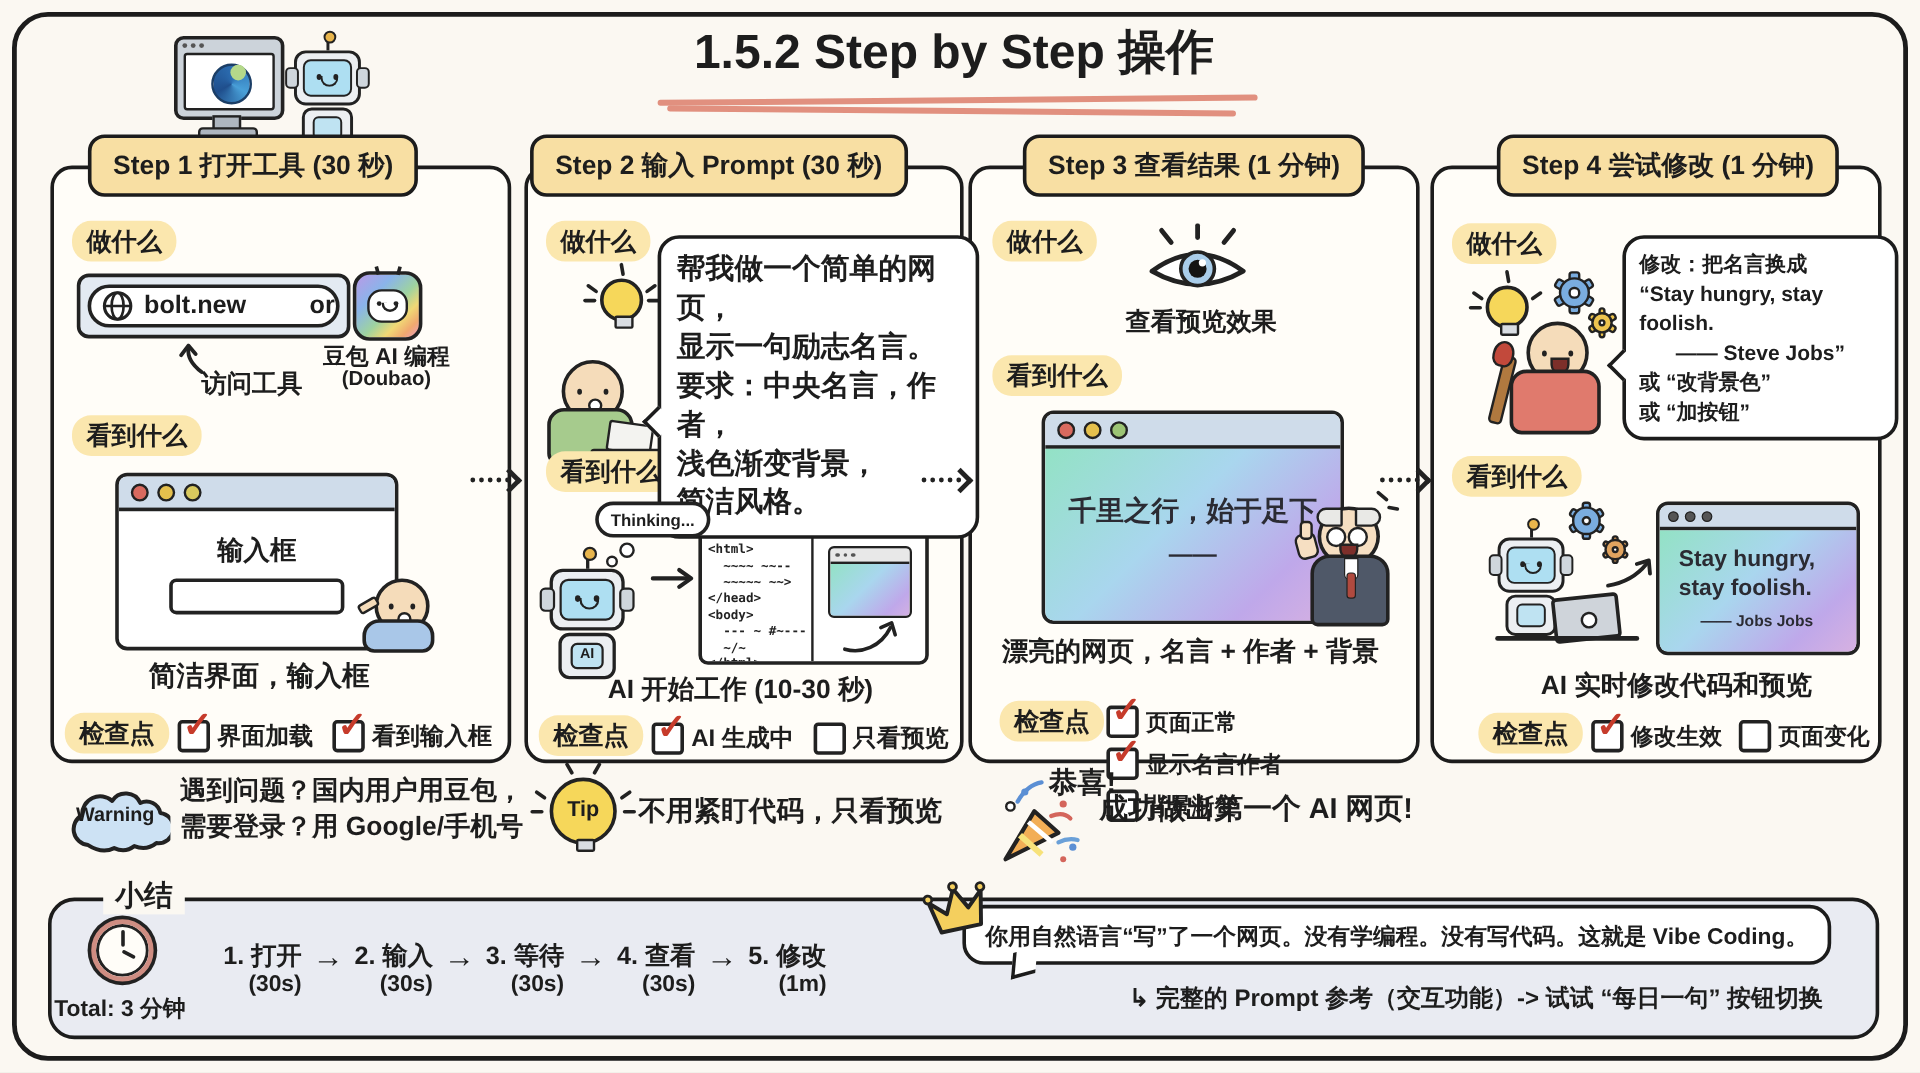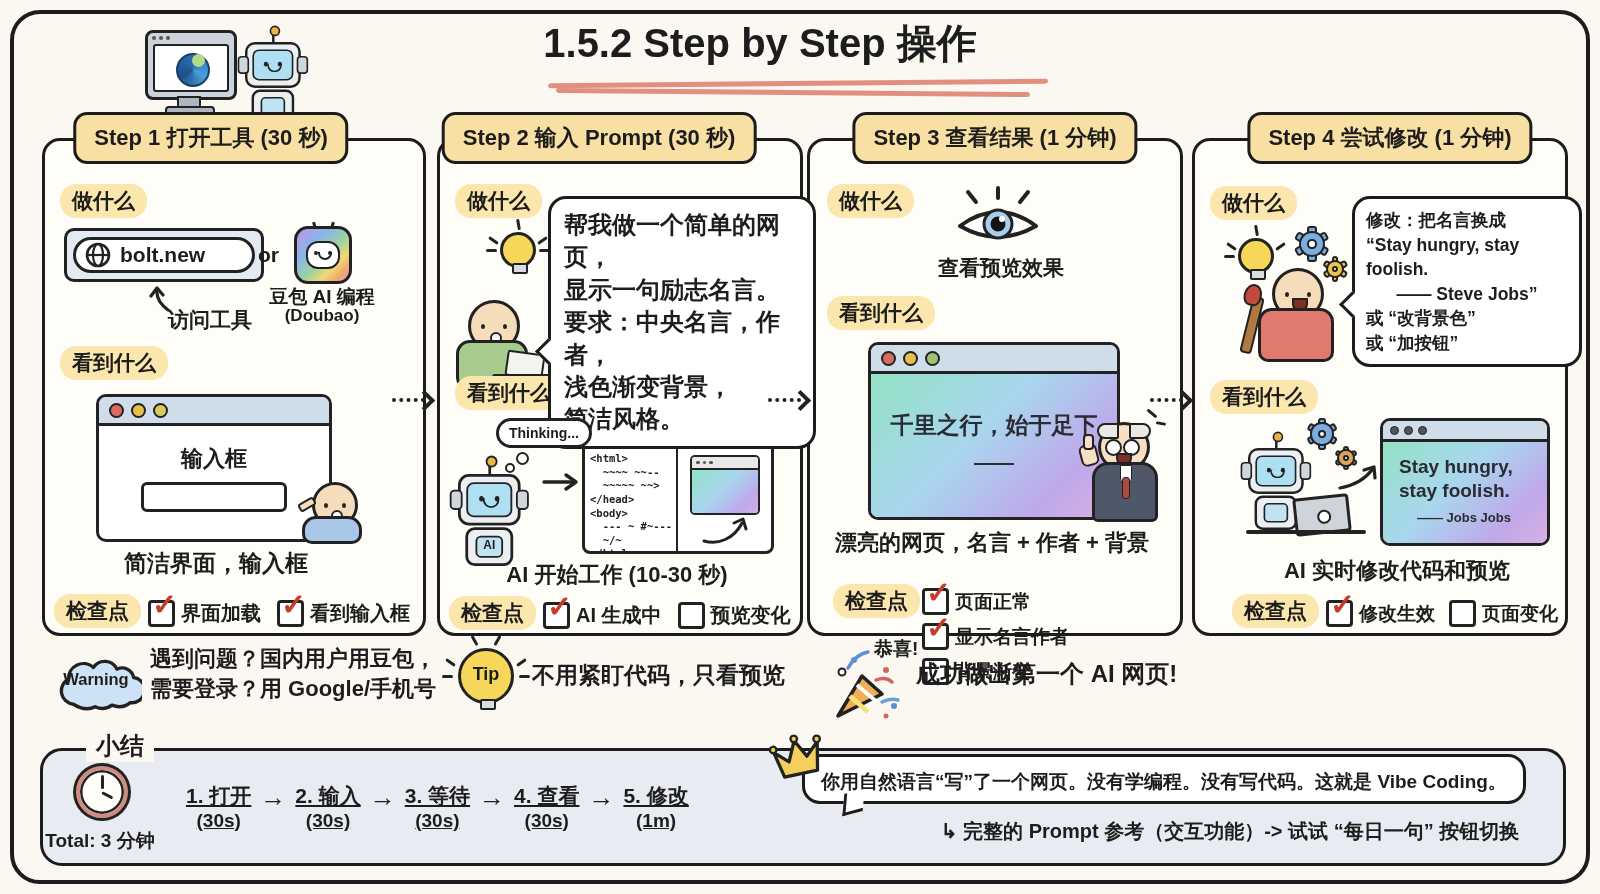--- a/index.html
+++ b/index.html
@@ -4,21 +4,21 @@
 <style>
   html,body{margin:0;padding:0;background:#e8e4dc;}
   .stage{position:relative;width:1600px;height:894px;background:#fbf8f2;font-family:"Liberation Sans",sans-serif;color:#1d1d1d;overflow:hidden;}
   .frame{position:absolute;inset:10px;border:4px solid #1c1c1c;border-radius:30px;pointer-events:none;}
   .abs{position:absolute;}
   .bold{font-weight:800;}
   .nowrap{white-space:nowrap;}
   .center{text-align:center;}
 
   
-  .title{position:absolute;top:16px;left:760px;transform:translateX(-50%);font-size:40px;font-weight:800;white-space:nowrap;}
+  .title{position:absolute;top:16px;left:795px;transform:translateX(-50%);font-size:40px;font-weight:800;white-space:nowrap;}
   .uline{position:absolute;height:5px;background:#dc7e6b;border-radius:3px;opacity:.85;}
 
   
   .card{position:absolute;background:#fffdf8;border:3.5px solid #1c1c1c;border-radius:18px;}
   .pill{position:absolute;top:112px;transform:translateX(-50%);background:#f8dfa3;border:3.5px solid #1c1c1c;border-radius:14px;padding:8px 18px;font-size:22px;font-weight:800;white-space:nowrap;z-index:5;}
   .badge{position:absolute;background:#fbe7ae;border-radius:16px;padding:3px 12px;font-size:21px;font-weight:800;white-space:nowrap;z-index:2;}
   .cap{position:absolute;font-weight:800;white-space:nowrap;}
 
   
   .darrow{position:absolute;width:40px;height:16px;display:flex;align-items:center;z-index:6;}
@@ -97,21 +97,21 @@
   .pcell.left{border-right:2.5px solid #222;}
   .code{position:absolute;inset:5px;font-family:"DejaVu Sans Mono",monospace;font-size:10.5px;line-height:1.3;white-space:pre;font-weight:bold;color:#222;}
 
   
   .sumbox{position:absolute;left:40px;top:748px;width:1520px;height:112px;background:#e9ebf2;border:3.5px solid #1c1c1c;border-radius:22px;}
   .sumlabel{position:absolute;left:86px;top:730px;background:#fbf8f2;padding:0 10px;font-size:24px;font-weight:800;z-index:3;}
   .clock{position:absolute;width:44px;height:44px;border-radius:50%;background:#fffdf8;border:4px solid #cf8d82;box-shadow:0 0 0 3px #222, inset 0 0 0 2.5px #222;}
   .clock::before{content:"";position:absolute;left:50%;top:5px;width:3px;height:14px;background:#222;margin-left:-1.5px;border-radius:2px;}
   .clock::after{content:"";position:absolute;left:50%;top:50%;width:12px;height:3px;margin-top:-1px;background:#222;border-radius:2px;transform-origin:left center;transform:rotate(28deg);}
   .flow{position:absolute;display:flex;align-items:flex-start;gap:9px;}
-  .fitem{text-align:center;text-decoration:underline;}
+  .fitem{text-align:right;}
   .fname{font-size:21px;font-weight:800;white-space:nowrap;}
   .ftime{font-size:19px;font-weight:800;white-space:nowrap;}
   .farrow{font-size:26px;font-weight:800;line-height:26px;margin-top:2px;}
 
   svg{display:block;}
 </style>
 </head>
 <body>
 
 <div class="stage">
@@ -170,21 +170,21 @@
       <span class="dots"></span>
       <span class="head"></span>
     </div>
   <div class="darrow" style="left:1150px;top:392px;">
       <span class="dots"></span>
       <span class="head"></span>
     </div>
 
   <div class="badge" style="left:60px;top:184px;">做什么</div>
 
-  <div class="urlbar" style="left:64px;top:228px;width:200px;height:54px;">
+  <div class="urlbar" style="left:64px;top:228px;width:228px;height:54px;">
     <div class="urlinner">
       <svg width="26" height="26" viewBox="0 0 26 26">
           <circle cx="13" cy="13" r="11" fill="#fff" stroke="#222" stroke-width="2.6"></circle>
           <ellipse cx="13" cy="13" rx="5" ry="11" fill="none" stroke="#222" stroke-width="2.2"></ellipse>
           <line x1="2" y1="13" x2="24" y2="13" stroke="#222" stroke-width="2.2"></line>
         </svg>
       <span>bolt.new</span>
     </div>
   </div>
   <div class="abs bold" style="left:258px;top:243px;font-size:21px;">or</div>
@@ -335,21 +335,21 @@
   <div class="badge" style="left:449px;top:596px;">检查点</div>
   <div class="checks" style="left:543px;top:602px;">
     <span class="chk">
         <span class="cbox">
           <b class="tick on">✓</b>
         </span>
         <span>AI 生成中</span>
       </span>
     <span class="chk">
         <span class="cbox"></span>
-        <span>预览变化</span>
+        <span>只看预览</span>
       </span>
   </div>
 
   <div class="badge" style="left:827px;top:184px;">做什么</div>
 
   <svg class="abs" style="left:952px;top:186px;" width="92" height="62" viewBox="0 0 92 62">
     <line x1="24" y1="16" x2="16" y2="6" stroke="#222" stroke-width="4" stroke-linecap="round"></line>
     <line x1="46" y1="12" x2="46" y2="2" stroke="#222" stroke-width="4" stroke-linecap="round"></line>
     <line x1="68" y1="16" x2="76" y2="6" stroke="#222" stroke-width="4" stroke-linecap="round"></line>
     <path d="M8 40 Q46 12 84 40 Q46 62 8 40 Z" fill="#fff" stroke="#222" stroke-width="4" stroke-linejoin="round"></path>
@@ -550,21 +550,21 @@
     <line x1="29" y1="39" x2="49" y2="56" stroke="#fff" stroke-width="4"></line>
     <circle cx="14" cy="26" r="3.5" fill="#fff" stroke="#222" stroke-width="2"></circle>
     <circle cx="26" cy="14" r="3" fill="#5b8fd4"></circle>
     <circle cx="58" cy="24" r="3" fill="#d4655b"></circle>
     <circle cx="66" cy="60" r="3" fill="#5b8fd4"></circle>
     <circle cx="58" cy="70" r="2.5" fill="#d4655b"></circle>
     <path d="M20 22 Q28 8 40 6" fill="none" stroke="#5b8fd4" stroke-width="3.5" stroke-linecap="round"></path>
     <path d="M48 34 Q58 30 64 36" fill="none" stroke="#d4655b" stroke-width="3.5" stroke-linecap="round"></path>
     <path d="M54 56 Q62 52 70 54" fill="none" stroke="#6aa0d8" stroke-width="3.5" stroke-linecap="round"></path>
   </svg>
-  <div class="cap" style="left:874px;top:636px;font-size:19px;">恭喜!</div>
+  <div class="cap" style="left:874px;top:636px;font-size:24px;">恭喜!</div>
   <div class="cap" style="left:916px;top:658px;font-size:24px;">成功做出第一个 AI 网页!</div>
 
   <div class="sumbox"></div>
   <div class="sumlabel">小结</div>
 
   <div class="clock" style="left:76px;top:766px;"></div>
   <div class="abs bold center" style="left:36px;top:828px;width:128px;font-size:19px;">Total: 3 分钟</div>
 
   <div class="flow" style="left:186px;top:782px;">
     <div class="fitem">

